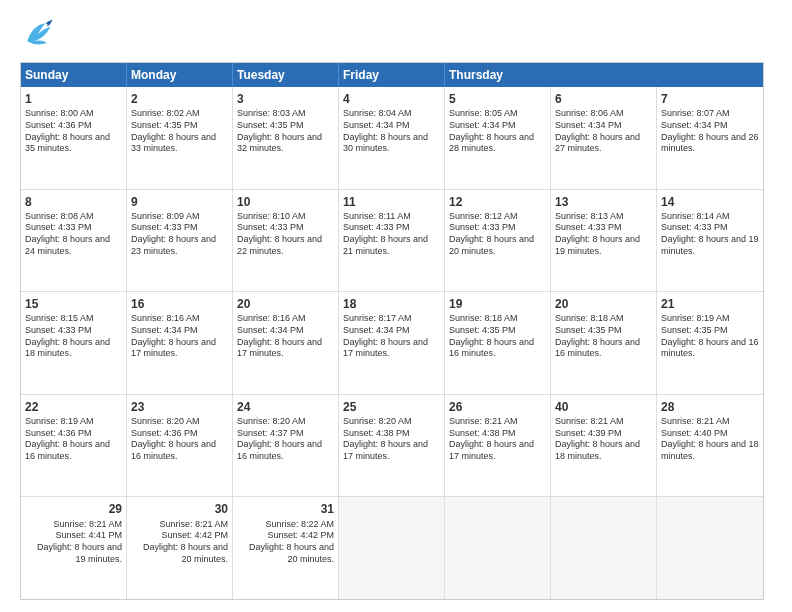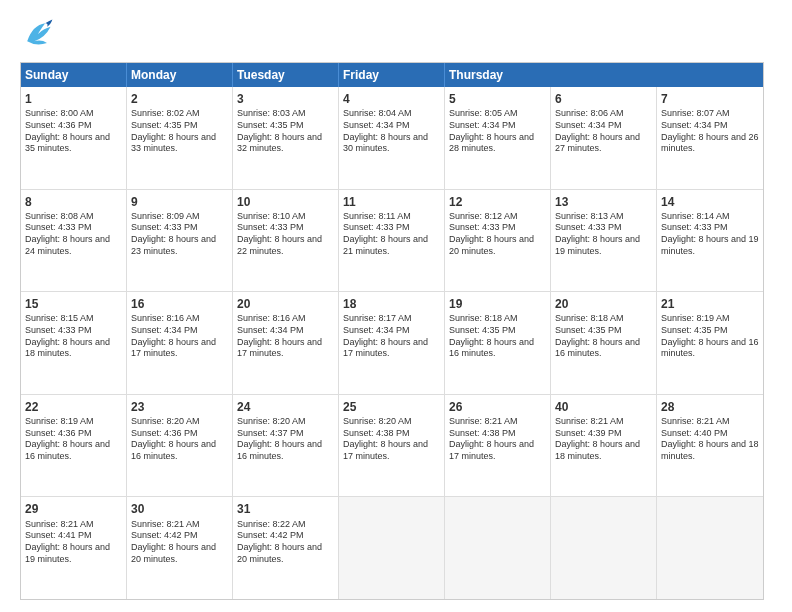--- a/index.html
+++ b/index.html
@@ -59,21 +59,21 @@
       display: flex;
       flex-direction: column;
       flex: 1;
     }
     .cal-row {
       display: grid;
       grid-template-columns: repeat(7, 1fr);
       flex: 1;
       border-bottom: 1px solid #ddd;
     }
-    .cal-row:last-child { border-bottom: none; }
+    .cal-row:last-child { border-bottom: none; text-align: right; }
     .cal-cell {
       padding: 4px 4px 2px 4px;
       border-right: 1px solid #ddd;
       font-size: 9.5px;
       color: #333;
       vertical-align: top;
       background: #fff;
       line-height: 1.35;
     }
     .cal-cell:last-child { border-right: none; }

